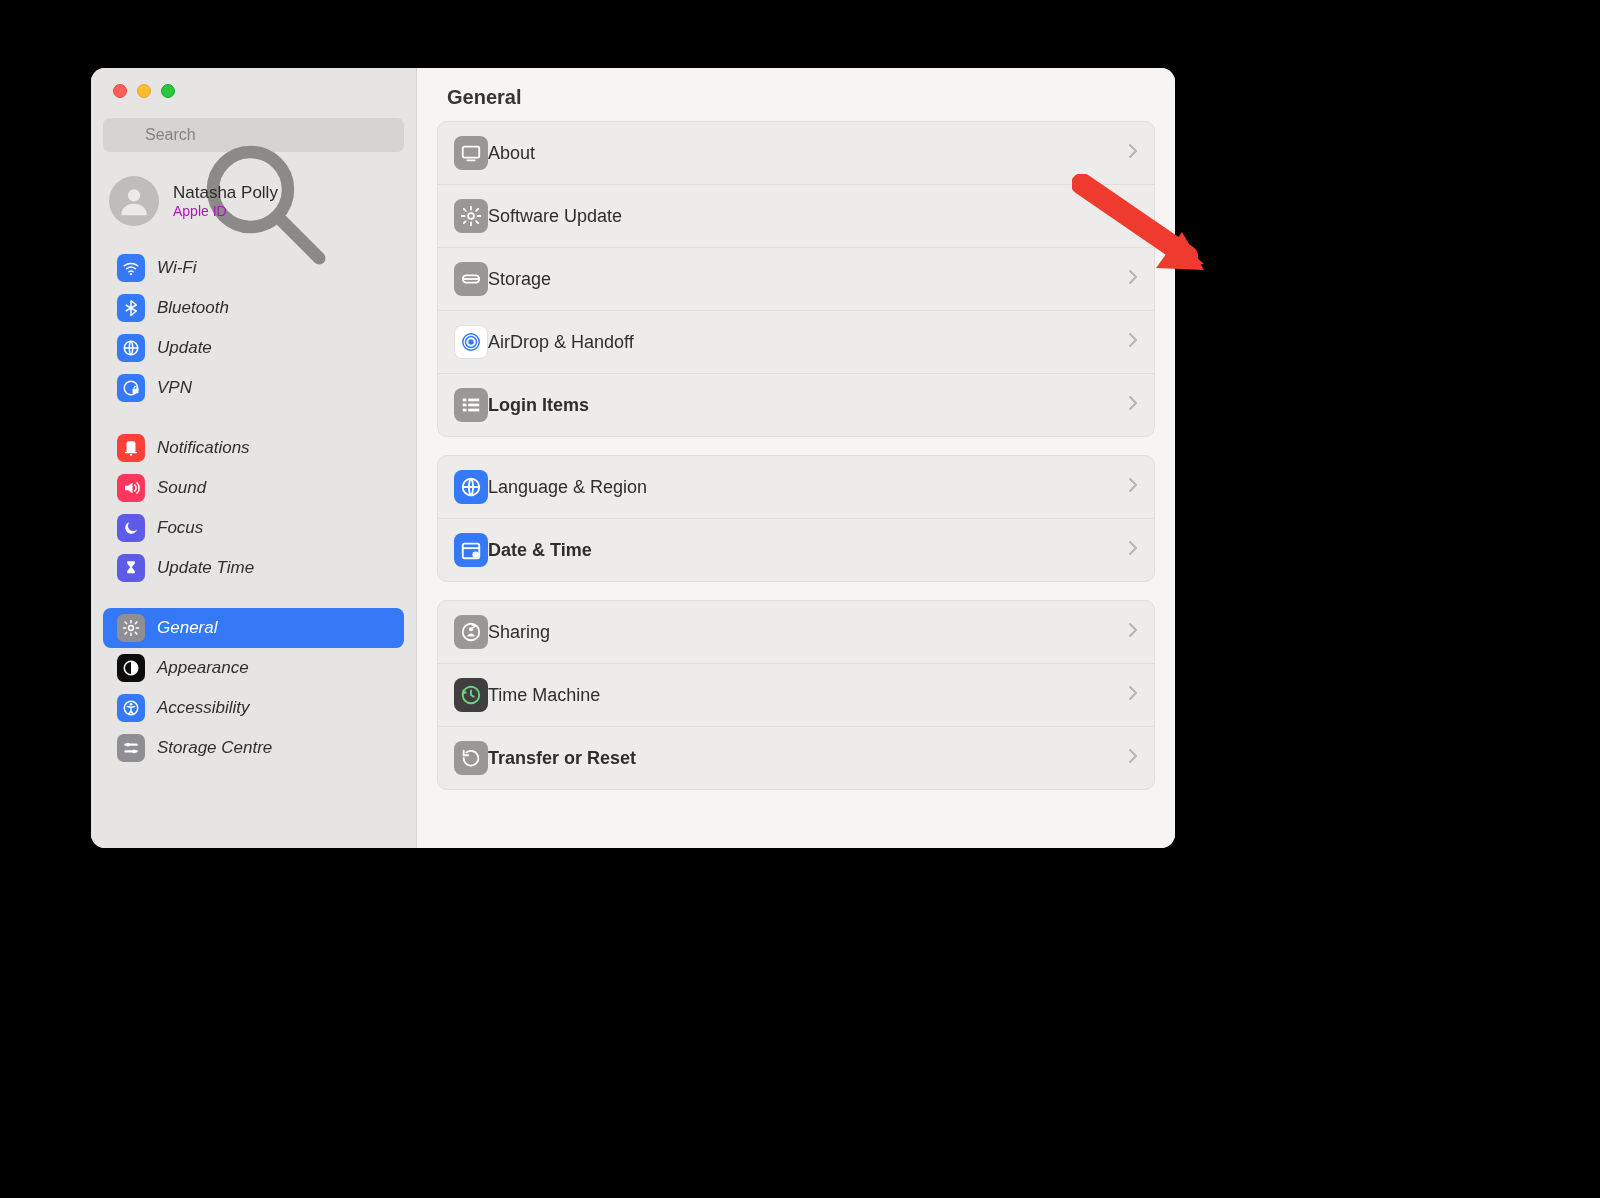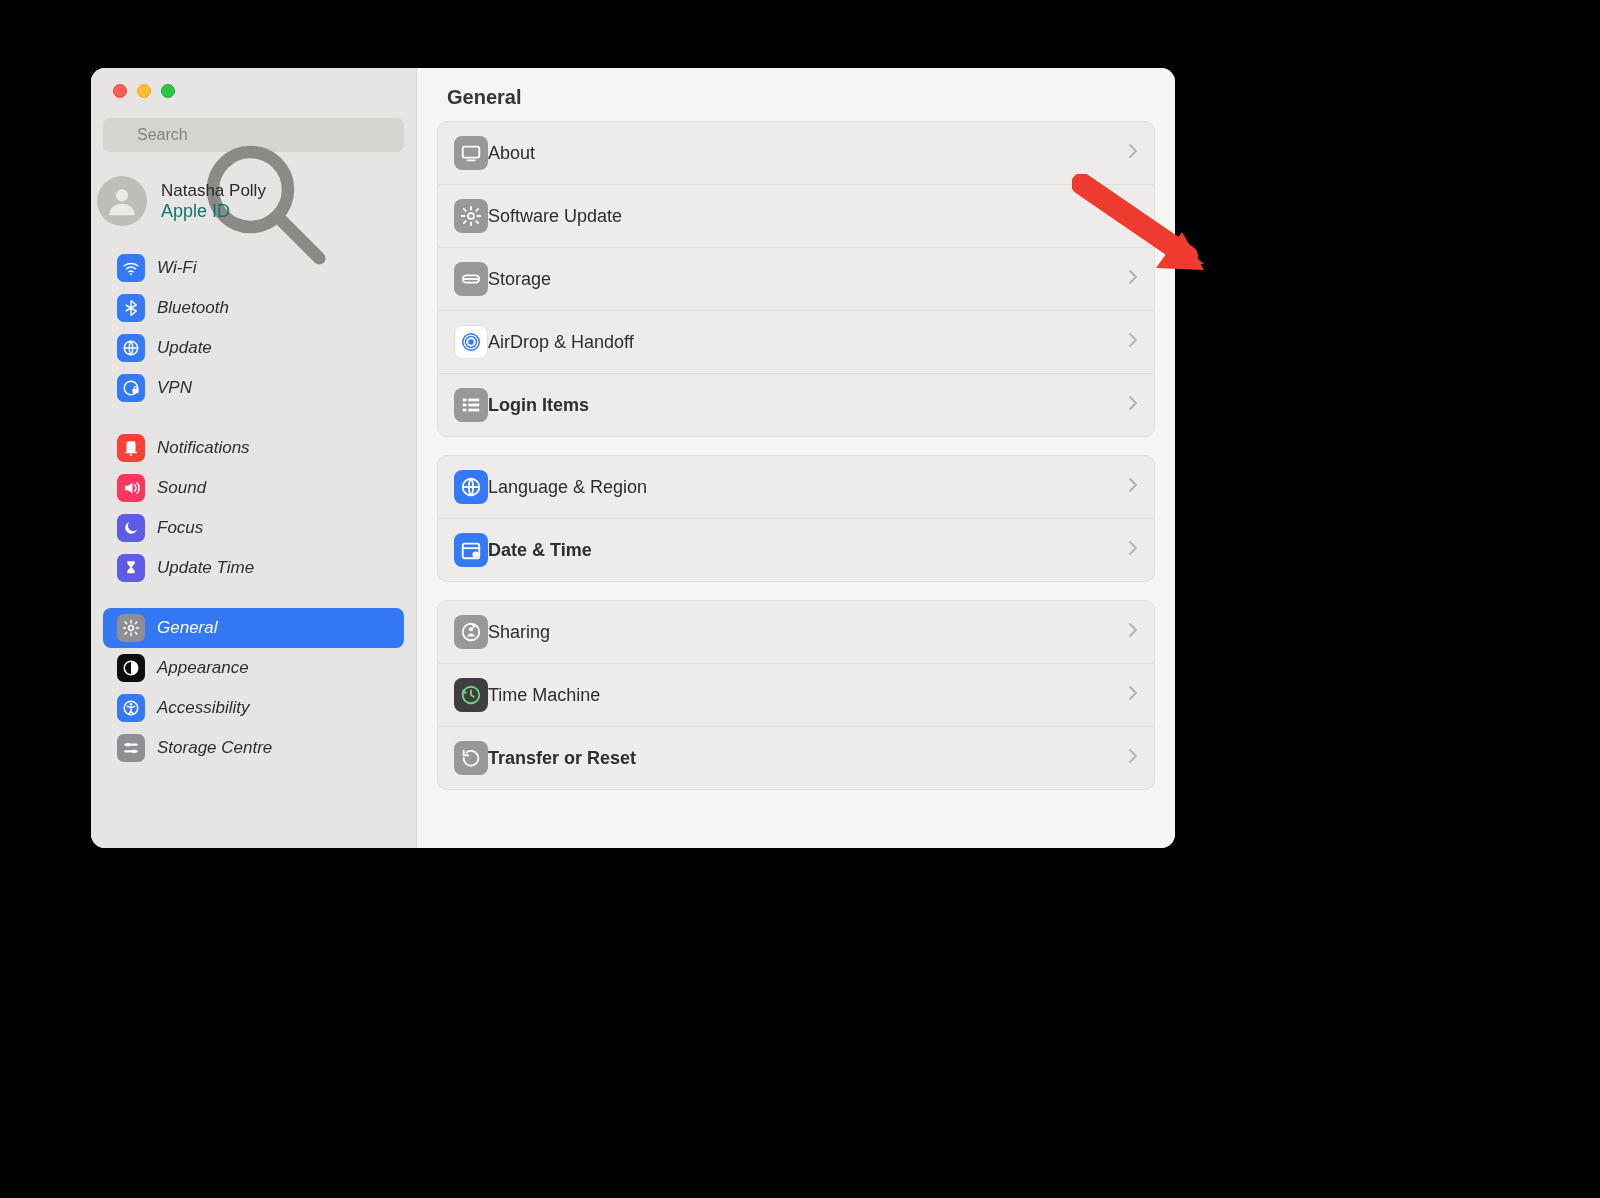--- a/index.html
+++ b/index.html
@@ -44,48 +44,48 @@
   .dot.yellow { background: #febc2e; border: 1px solid #e6a822; }
   .dot.green { background: #28c840; border: 1px solid #1fa531; }
   .search-wrap { padding: 0 12px 14px 12px; }
   .search {
     display: flex;
     align-items: center;
     background: #d6d4d1;
     border-radius: 7px;
     height: 34px;
     padding: 0 10px;
-    gap: 8px;
+    gap: 16px;
   }
   .search input {
     flex: 1;
     border: none;
     outline: none;
     background: transparent;
     font-size: 16px;
     color: #555;
   }
   .search input::placeholder { color: #86837f; }
   .search .mag {
     width: 16px; height: 16px; color: #8c8a86;
   }
   .account {
     display: flex;
     align-items: center;
     gap: 14px;
-    padding: 10px 18px 18px 6px;
+    padding: 10px 18px 18px 18px;
   }
   .avatar {
     width: 50px; height: 50px; border-radius: 50%;
     background: #bfbdb9;
     display: flex; align-items: center; justify-content: center;
   }
   .avatar svg { width: 34px; height: 34px; color: #eceae7; }
   .account-text .name { font-size: 17px; color: #2b2b2b; }
-  .account-text .sub { font-size: 18px; color: #0f766e; }
+  .account-text .sub { font-size: 14px; color: #a21caf; }
   .nav-groups { flex: 1; overflow-y: auto; font-style: italic; }
   .nav-group { padding: 4px 4px; }
   .nav-group + .nav-group { margin-top: 12px; }
   .nav-item {
     display: flex;
     align-items: center;
     gap: 12px;
     padding: 6px 14px;
     margin: 0 8px;
     border-radius: 8px;

